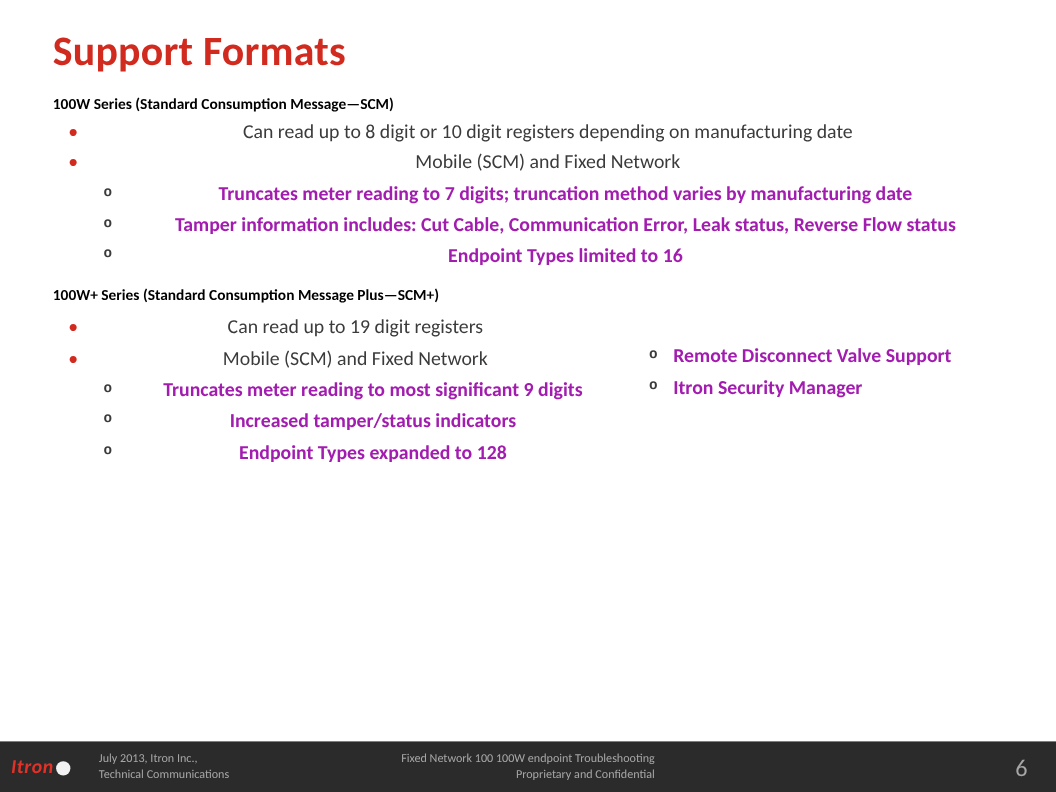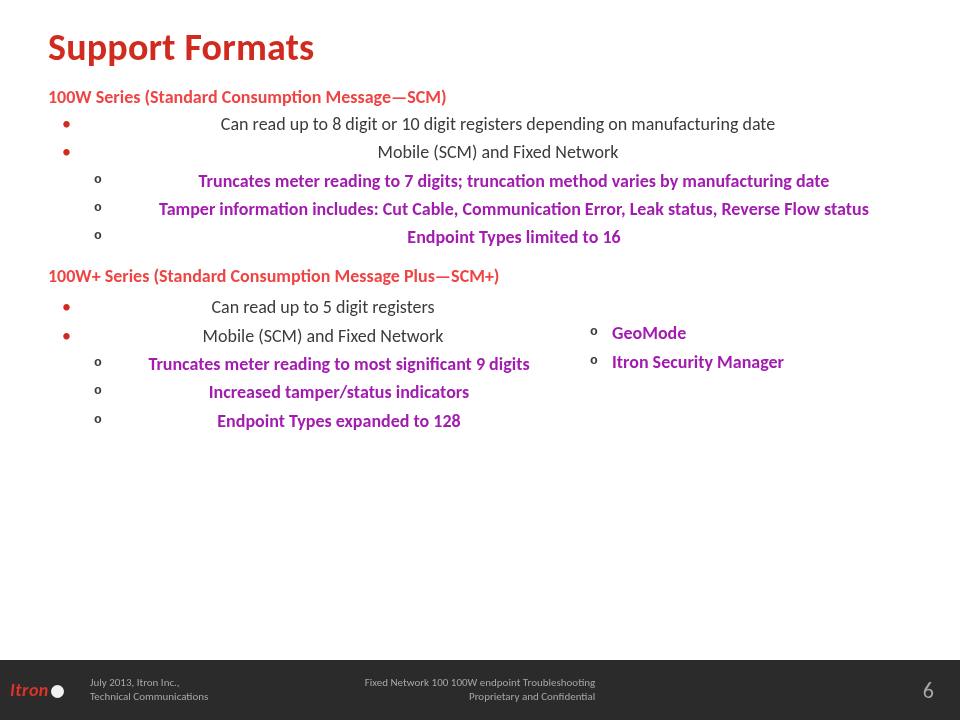--- a/index.html
+++ b/index.html
@@ -29,24 +29,24 @@
     letter-spacing: 0.2px;
   }
   .intro {
     font-size: 21px;
     font-weight: 400;
     line-height: 1.28;
     margin: 0 0 10px 0;
     color: #555;
   }
   .heading {
-    font-size: 18px;
+    font-size: 14px;
     font-weight: 700;
     margin: 16px 0 4px 0;
-    color: #ef4444;
+    color: #000000;
   }
   ul.bullets {
     list-style: none;
     margin: 0 0 6px 0;
     padding: 0 0 0 36px;
   }
   ul.bullets > li {
     position: relative;
     font-size: 18px;
     line-height: 1.35;
@@ -101,21 +101,21 @@
   .col-right ul.subbullets {
     padding-left: 20px;
   }
 
   
   .footer {
     position: absolute;
     left: 0;
     right: 0;
     bottom: 0;
-    height: 60px;
+    height: 46px;
     background: #2b2b2b;
     color: #bcbcbc;
     display: flex;
     align-items: center;
     font-size: 11px;
   }
   .footer .logo {
     display: flex;
     align-items: baseline;
     gap: 2px;
@@ -177,34 +177,34 @@
           <li>Endpoint Types limited to 16</li>
         </ul>
       </li>
     </ul>
 
     <div class="heading">100W+ Series (Standard Consumption Message Plus—SCM+)</div>
 
     <div class="cols">
       <div class="col-left">
         <ul class="bullets">
-          <li>Can read up to 5 digit registers</li>
+          <li>Can read up to 19 digit registers</li>
           <li>
             <span>Mobile (SCM) and Fixed Network</span>
             <ul class="subbullets indent-wrap">
               <li>Truncates meter reading to most significant 9 digits</li>
               <li>Increased tamper/status indicators</li>
               <li>Endpoint Types expanded to 128</li>
             </ul>
           </li>
         </ul>
       </div>
       <div class="col-right">
         <ul class="subbullets">
-          <li>GeoMode</li>
+          <li>Remote Disconnect  Valve Support</li>
           <li>Itron Security Manager</li>
         </ul>
       </div>
     </div>
 
   </div>
 
   <div class="footer">
     <div class="logo">
       <span class="name">Itron</span>

